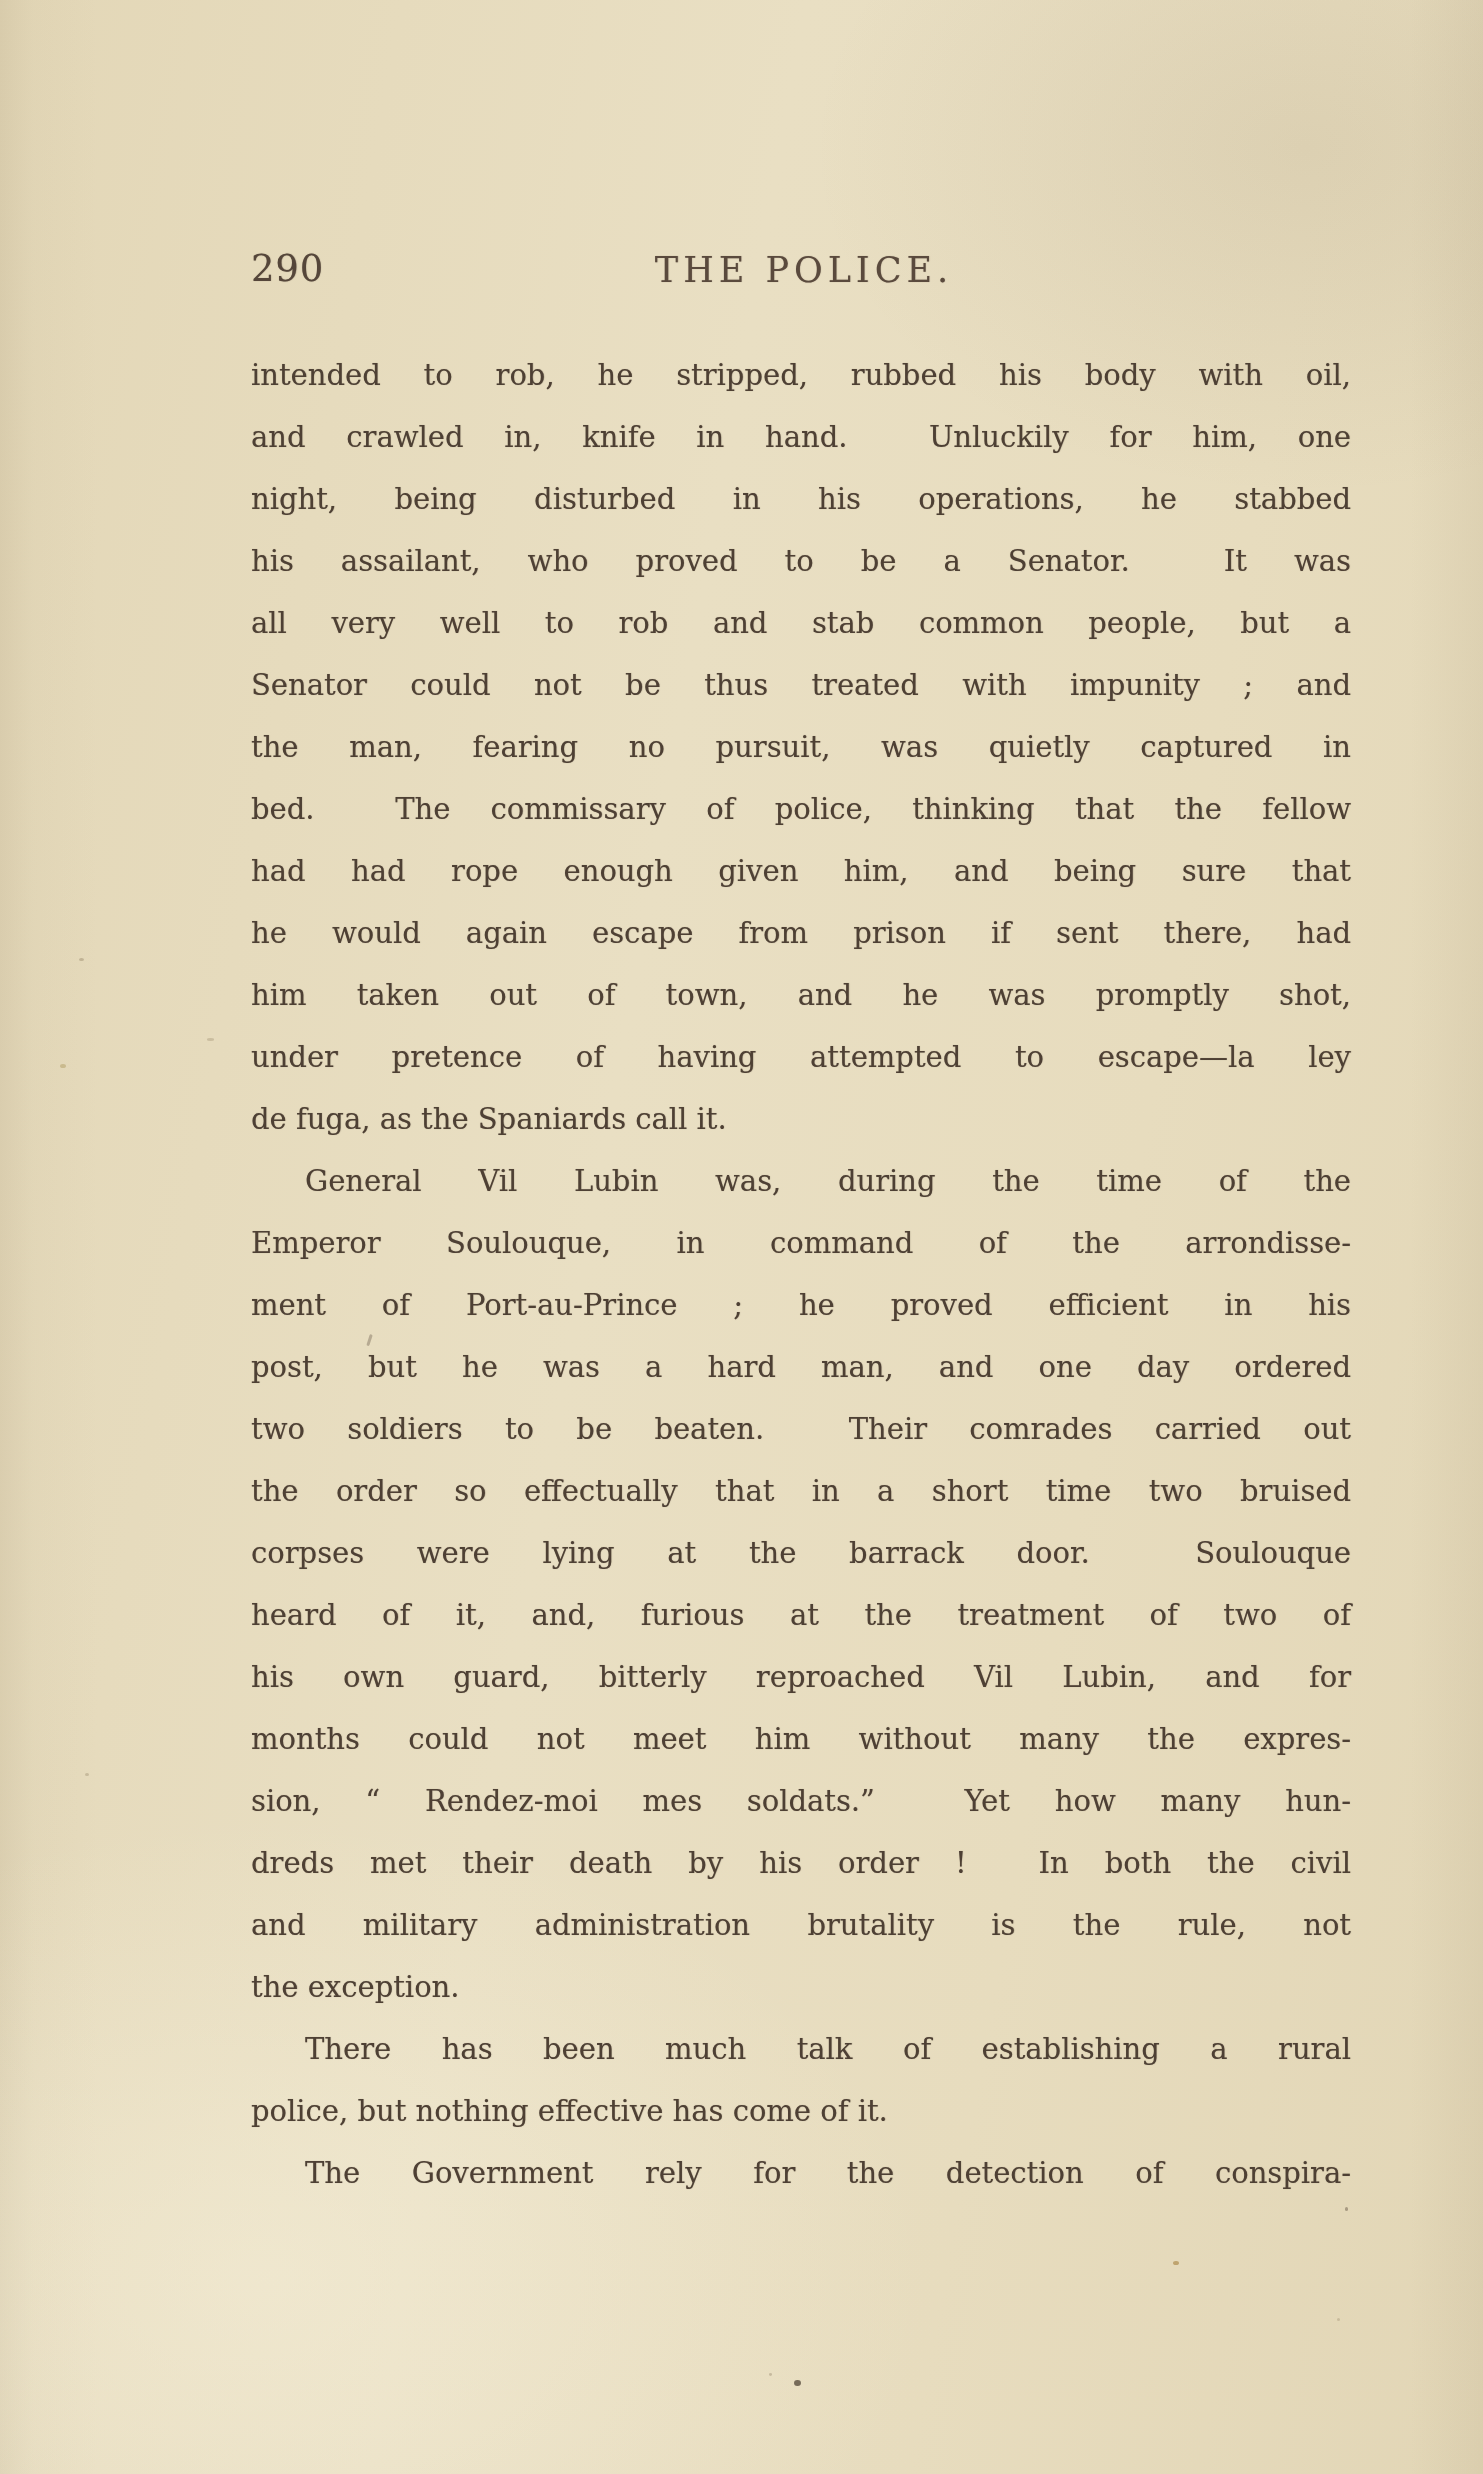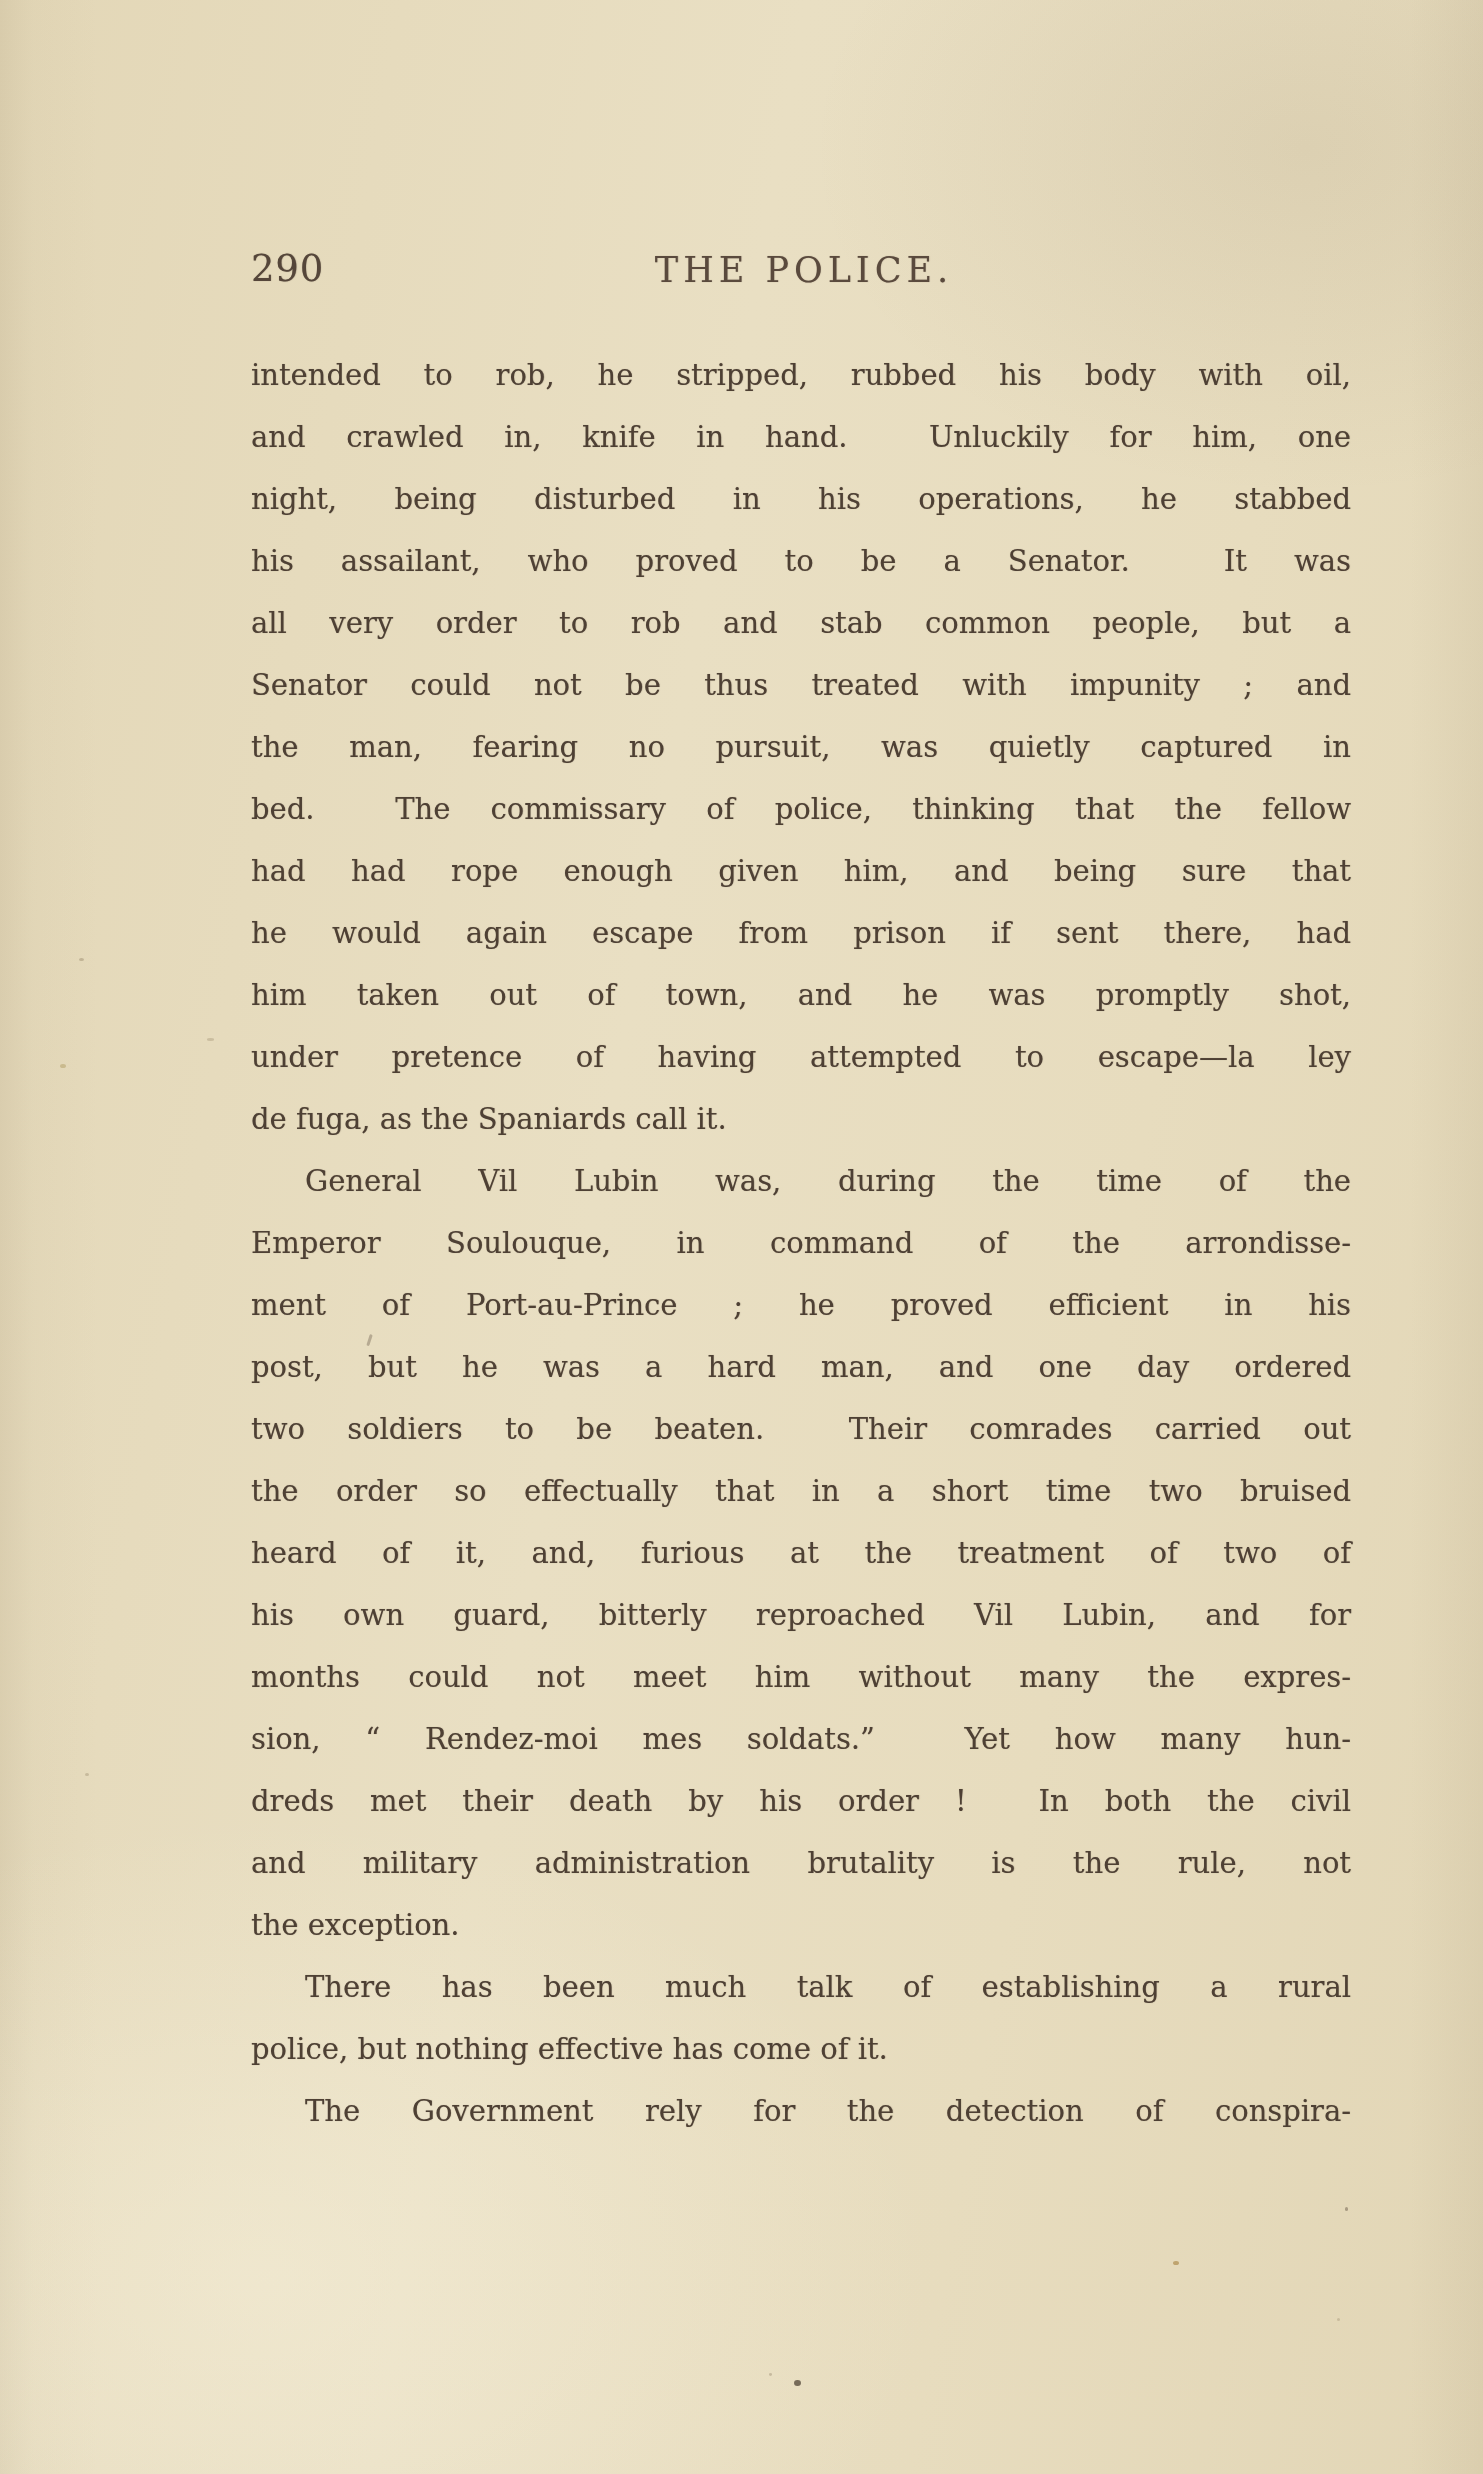--- a/index.html
+++ b/index.html
@@ -94,35 +94,36 @@
   <div class="running-head">
     <div class="page-number">290</div>
     <div class="head-title">THE POLICE.</div>
   </div>
 
   <div class="text-block">
       <div class="line"><span>intended to rob, he stripped, rubbed his body with oil,</span></div>
       <div class="line"><span>and crawled in, knife in hand.&nbsp; Unluckily for him, one</span></div>
       <div class="line"><span>night, being disturbed in his operations, he stabbed</span></div>
       <div class="line"><span>his assailant, who proved to be a Senator.&nbsp; It was</span></div>
-      <div class="line"><span>all very order to rob and stab common people, but a</span></div>
+      <div class="line"><span>all very well to rob and stab common people, but a</span></div>
       <div class="line"><span>Senator could not be thus treated with impunity ; and</span></div>
       <div class="line"><span>the man, fearing no pursuit, was quietly captured in</span></div>
       <div class="line"><span>bed.&nbsp; The commissary of police, thinking that the fellow</span></div>
       <div class="line"><span>had had rope enough given him, and being sure that</span></div>
       <div class="line"><span>he would again escape from prison if sent there, had</span></div>
       <div class="line"><span>him taken out of town, and he was promptly shot,</span></div>
       <div class="line"><span>under pretence of having attempted to escape—</span><span class="it">la ley</span></div>
       <div class="line last"><span class="it">de fuga,</span><span> as the Spaniards call it.</span></div>
       <div class="line indent"><span>General Vil Lubin was, during the time of the</span></div>
       <div class="line"><span>Emperor Soulouque, in command of the arrondisse-</span></div>
       <div class="line"><span>ment of Port-au-Prince ; he proved efficient in his</span></div>
       <div class="line"><span>post, but he was a hard man, and one day ordered</span></div>
       <div class="line"><span>two soldiers to be beaten.&nbsp; Their comrades carried out</span></div>
       <div class="line"><span>the order so effectually that in a short time two bruised</span></div>
+      <div class="line"><span>corpses were lying at the barrack door.&nbsp; Soulouque</span></div>
       <div class="line"><span>heard of it, and, furious at the treatment of two of</span></div>
       <div class="line"><span>his own guard, bitterly reproached Vil Lubin, and for</span></div>
       <div class="line"><span>months could not meet him without many the expres-</span></div>
       <div class="line"><span>sion, “ Rendez-moi mes soldats.”&nbsp; Yet how many hun-</span></div>
       <div class="line"><span>dreds met their death by his order !&nbsp; In both the civil</span></div>
       <div class="line"><span>and military administration brutality is the rule, not</span></div>
       <div class="line last"><span>the exception.</span></div>
       <div class="line indent"><span>There has been much talk of establishing a rural</span></div>
       <div class="line last"><span>police, but nothing effective has come of it.</span></div>
       <div class="line indent"><span>The Government rely for the detection of conspira-</span></div>

